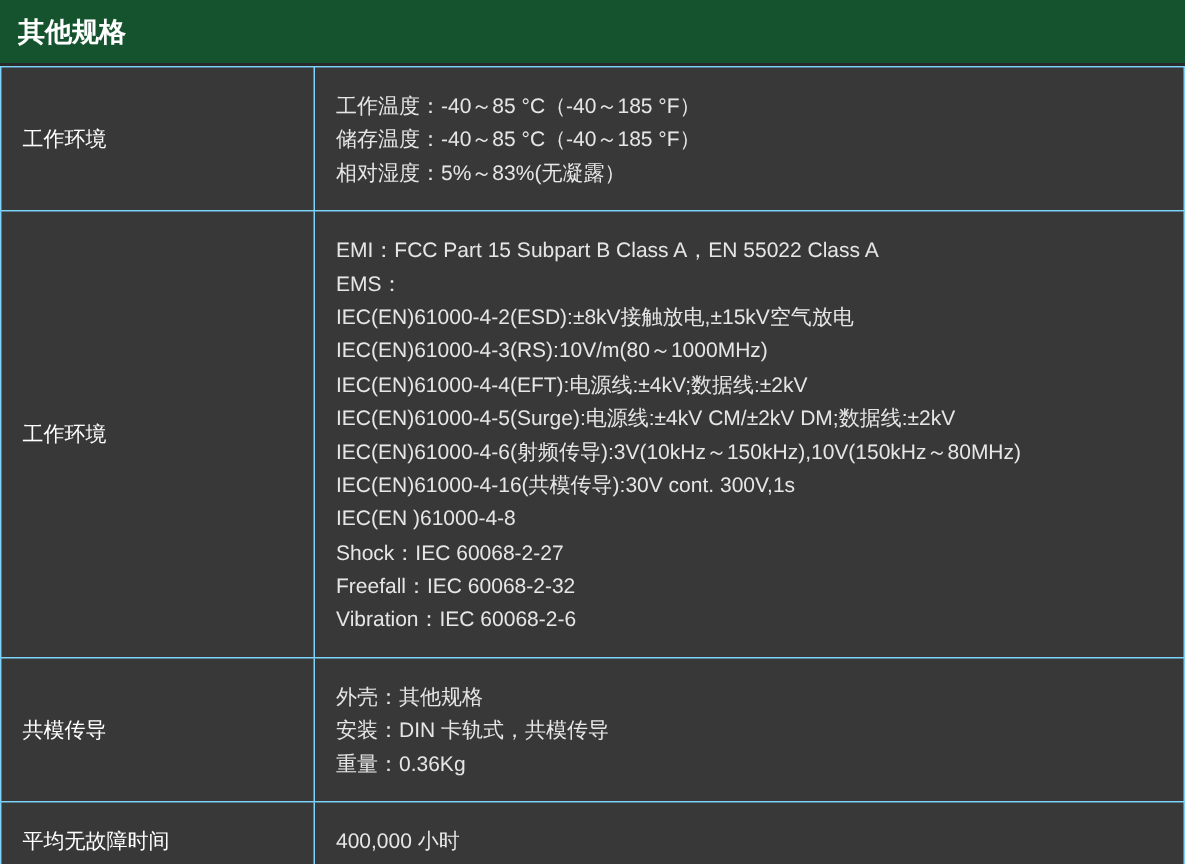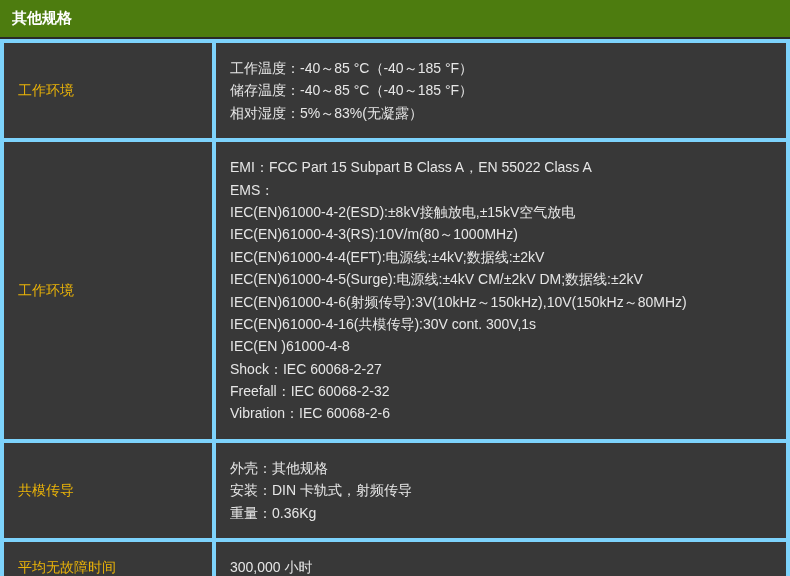--- a/index.html
+++ b/index.html
@@ -10,44 +10,44 @@
     font-family: "Microsoft YaHei", "Segoe UI", Arial, sans-serif;
     background: #1a1a1a;
     color: #e8e8e8;
     font-size: 14px;
     overflow: hidden;
   }
   .container {
     width: 790px;
   }
   .header {
-    background: #4d7c0f;
+    background: #14532d;
     color: #ffffff;
     font-weight: bold;
-    font-size: 15px;
+    font-size: 18px;
     padding: 9px 12px;
     border-bottom: 2px solid #2a2a2a;
   }
   table {
     width: 100%;
     border-collapse: collapse;
     table-layout: fixed;
   }
   td {
-    border: 4px solid #7dd3fc;
+    border: 1px solid #7dd3fc;
     vertical-align: middle;
     padding: 14px 14px;
     background: #383838;
     color: #d6d6d6;
     line-height: 1.6;
     word-wrap: break-word;
   }
   td.label {
     width: 180px;
-    color: #eab308;
+    color: #ffffff;
   }
   td.value {
     color: #e6e6e6;
   }
 </style>
 </head>
 <body>
 
 <div class="container">
   <div class="header">其他规格</div>
@@ -57,21 +57,21 @@
         <tr>
           <td class="label">工作环境</td>
           <td class="value"><span>工作温度：-40～85 °C（-40～185 °F）</span><br><span>储存温度：-40～85 °C（-40～185 °F）</span><br><span>相对湿度：5%～83%(无凝露）</span></td>
         </tr>
         <tr>
           <td class="label">工作环境</td>
           <td class="value"><span>EMI：FCC Part 15 Subpart B Class A，EN 55022 Class A</span><br><span>EMS：</span><br><span>IEC(EN)61000-4-2(ESD):±8kV接触放电,±15kV空气放电</span><br><span>IEC(EN)61000-4-3(RS):10V/m(80～1000MHz)</span><br><span>IEC(EN)61000-4-4(EFT):电源线:±4kV;数据线:±2kV</span><br><span>IEC(EN)61000-4-5(Surge):电源线:±4kV CM/±2kV DM;数据线:±2kV</span><br><span>IEC(EN)61000-4-6(射频传导):3V(10kHz～150kHz),10V(150kHz～80MHz)</span><br><span>IEC(EN)61000-4-16(共模传导):30V cont. 300V,1s</span><br><span>IEC(EN )61000-4-8</span><br><span>Shock：IEC 60068-2-27</span><br><span>Freefall：IEC 60068-2-32</span><br><span>Vibration：IEC 60068-2-6</span></td>
         </tr>
         <tr>
           <td class="label">共模传导</td>
-          <td class="value"><span>外壳：其他规格</span><br><span>安装：DIN 卡轨式，射频传导</span><br><span>重量：0.36Kg</span></td>
+          <td class="value"><span>外壳：其他规格</span><br><span>安装：DIN 卡轨式，共模传导</span><br><span>重量：0.36Kg</span></td>
         </tr>
         <tr>
           <td class="label">平均无故障时间</td>
-          <td class="value"><span>300,000 小时</span></td>
+          <td class="value"><span>400,000 小时</span></td>
         </tr>
       </tbody>
   </table>
 </div>
 
 </body></html>

